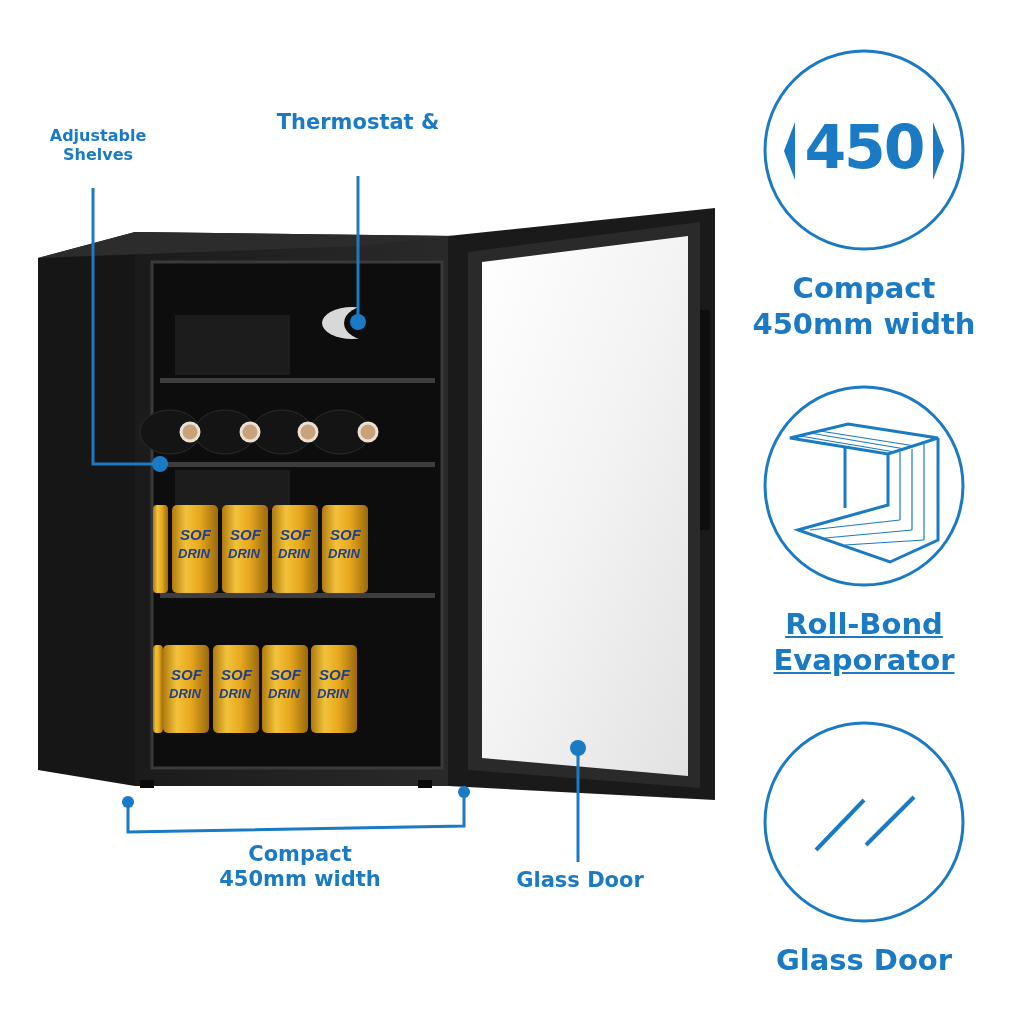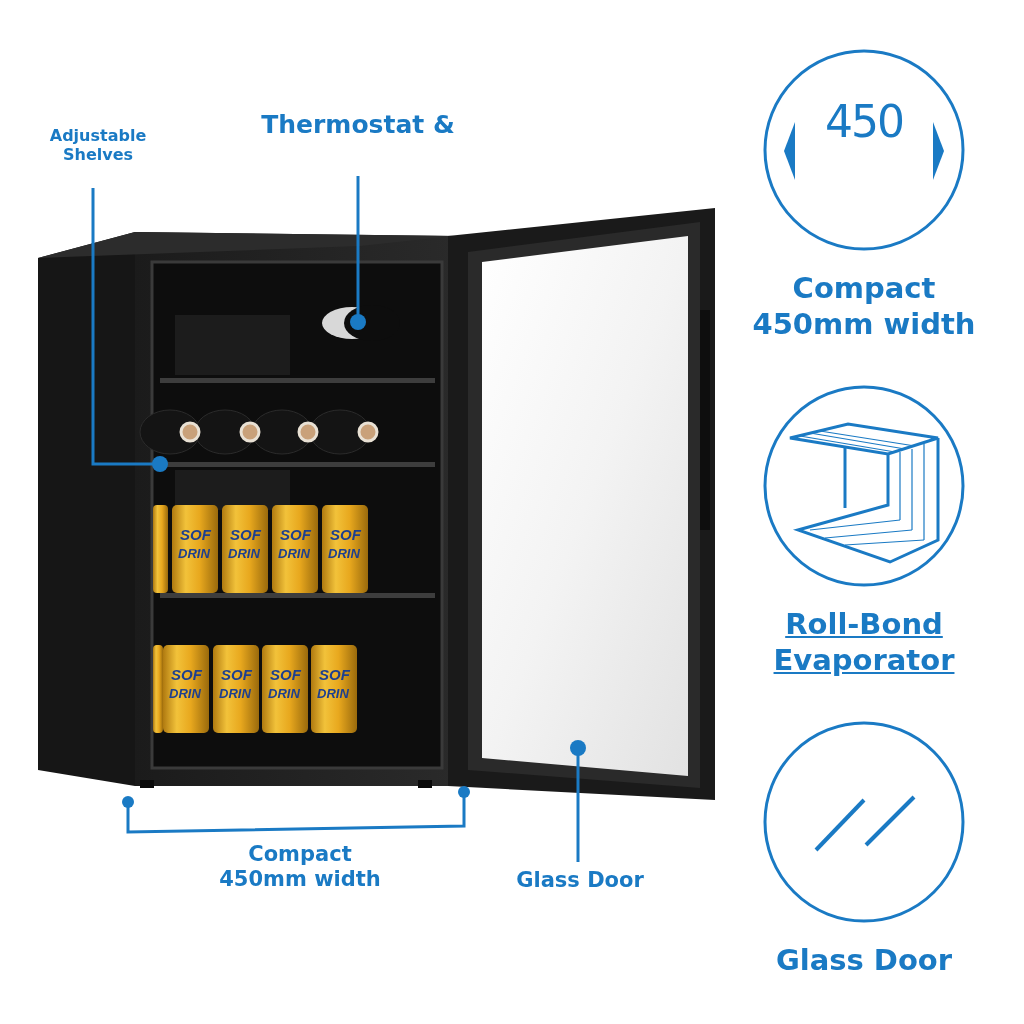--- a/index.html
+++ b/index.html
@@ -150,28 +150,28 @@
       <line x1="845" y1="545" x2="924" y2="540"></line>
     </g>
   </g>
   <g>
     <circle cx="864" cy="822" r="99" fill="none" stroke="#1a7ac4" stroke-width="3"></circle>
     <line x1="816" y1="850" x2="864" y2="800" stroke="#1a7ac4" stroke-width="4"></line>
     <line x1="866" y1="845" x2="914" y2="797" stroke="#1a7ac4" stroke-width="4"></line>
   </g>
 </svg>
 
-<div class="lbl" style="left:800px;top:96px;width:128px;font-size:44px;font-weight:normal;letter-spacing:-2px;font-family:'DejaVu Sans',sans-serif;">450</div>
+<div class="lbl" style="left:800px;top:112px;width:128px;font-size:60px;font-weight:bold;letter-spacing:-2px;font-family:'DejaVu Sans',sans-serif;">450</div>
 
 <div class="lbl" style="left:18px;top:127px;width:160px;font-size:16px;">
   <span>Adjustable</span>
   <span>Shelves</span>
 </div>
 
-<div class="lbl" style="left:258px;top:110px;width:200px;font-size:25px;">
+<div class="lbl" style="left:258px;top:110px;width:200px;font-size:21px;">
   <span>Thermostat &amp;</span>
 </div>
 
 <div class="lbl" style="left:200px;top:842px;width:200px;font-size:21px;">
   <span>Compact</span>
   <span>450mm width</span>
 </div>
 
 <div class="lbl" style="left:500px;top:868px;width:160px;font-size:21px;">
   <span>Glass Door</span>

